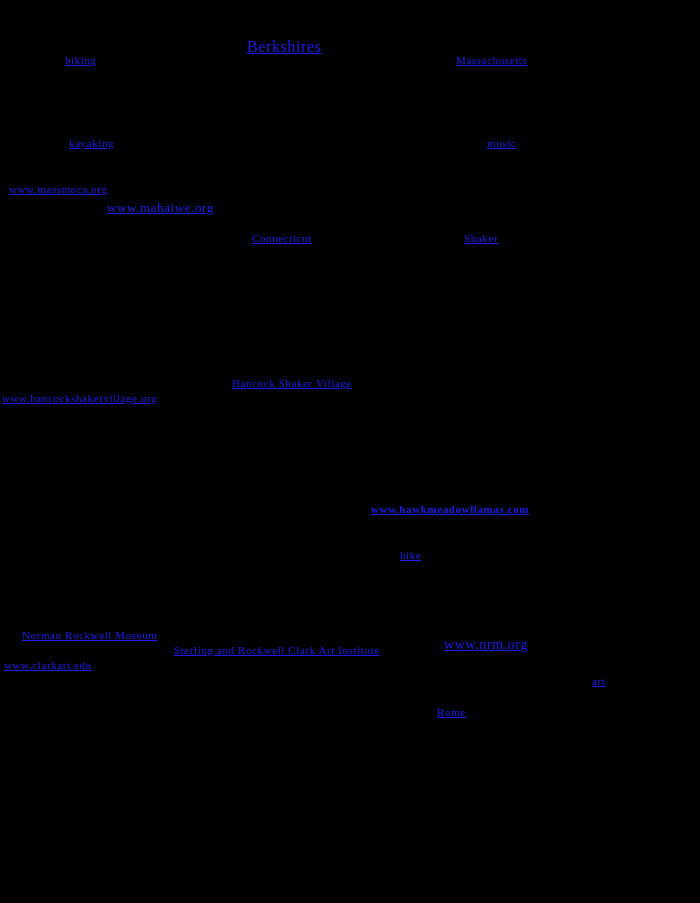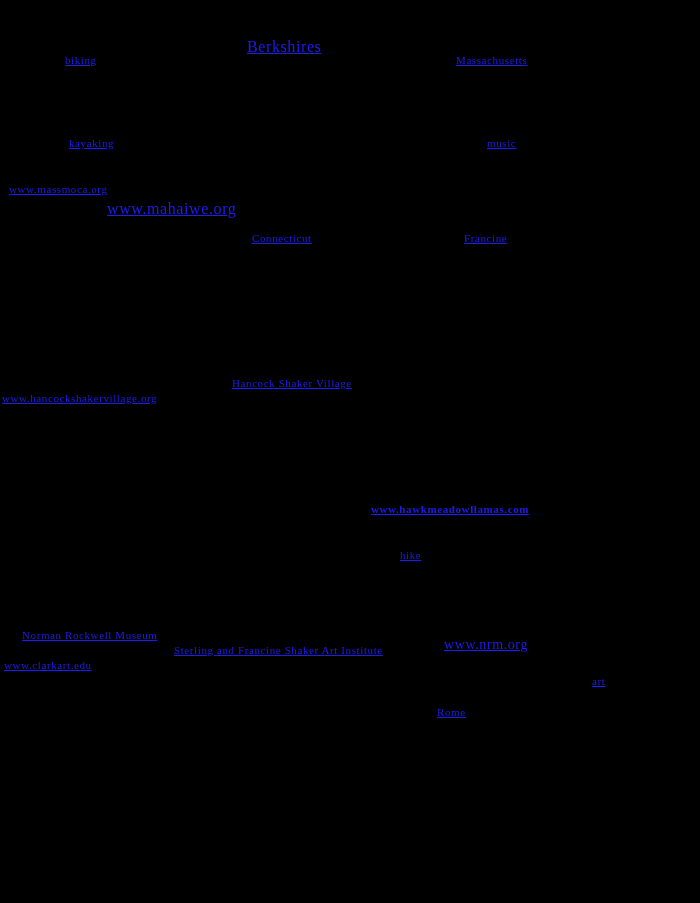--- a/index.html
+++ b/index.html
@@ -34,26 +34,26 @@
 </head>
 <body>
 
 <div id="page">
     <a class="link" style="left: 247px; top: 38px; font-size: 16px; color: rgb(29, 29, 240);">Berkshires</a>
     <a class="link" style="left: 65px; top: 54px; font-size: 11px; color: rgb(29, 29, 240);">biking</a>
     <a class="link" style="left: 456px; top: 54px; font-size: 11px; color: rgb(29, 29, 240);">Massachusetts</a>
     <a class="link" style="left: 69px; top: 137px; font-size: 11px; color: rgb(29, 29, 240);">kayaking</a>
     <a class="link" style="left: 487px; top: 137px; font-size: 11px; color: rgb(29, 29, 240);">music</a>
     <a class="link" style="left: 9px; top: 183px; font-size: 11px; color: rgb(29, 29, 240);">www.massmoca.org</a>
-    <a class="link" style="left: 107px; top: 200px; font-size: 16px; color: rgb(29, 29, 240);">www.mahaiwe.org</a>
+    <a class="link" style="left: 107px; top: 200px; font-size: 13px; color: rgb(29, 29, 240);">www.mahaiwe.org</a>
     <a class="link" style="left: 252px; top: 232px; font-size: 11px; color: rgb(29, 29, 240);">Connecticut</a>
-    <a class="link" style="left: 464px; top: 232px; font-size: 11px; color: rgb(29, 29, 240);">Francine</a>
+    <a class="link" style="left: 464px; top: 232px; font-size: 11px; color: rgb(29, 29, 240);">Shaker</a>
     <a class="link" style="left: 232px; top: 377px; font-size: 11px; color: rgb(29, 29, 240);">Hancock Shaker Village</a>
     <a class="link" style="left: 2px; top: 392px; font-size: 11px; color: rgb(29, 29, 240);">www.hancockshakervillage.org</a>
     <a class="link" style="left: 371px; top: 503px; font-size: 11px; color: rgb(29, 29, 240); font-weight: bold;">www.hawkmeadowllamas.com</a>
     <a class="link" style="left: 400px; top: 549px; font-size: 11px; color: rgb(29, 29, 240);">hike</a>
     <a class="link" style="left: 22px; top: 629px; font-size: 11px; color: rgb(29, 29, 240);">Norman Rockwell Museum</a>
     <a class="link" style="left: 444px; top: 629px; font-size: 14px; color: rgb(29, 29, 240); margin-top: 8px;">www.nrm.org</a>
-    <a class="link" style="left: 174px; top: 644px; font-size: 11px; color: rgb(29, 29, 240);">Sterling and Francine Shaker Art Institute</a>
+    <a class="link" style="left: 174px; top: 644px; font-size: 11px; color: rgb(29, 29, 240);">Sterling and Rockwell Clark Art Institute</a>
     <a class="link" style="left: 4px; top: 659px; font-size: 11px; color: rgb(29, 29, 240);">www.clarkart.edu</a>
     <a class="link" style="left: 592px; top: 675px; font-size: 11px; color: rgb(29, 29, 240);">art</a>
     <a class="link" style="left: 437px; top: 706px; font-size: 11px; color: rgb(29, 29, 240);">Rome</a>
   </div>
 
 </body></html>

